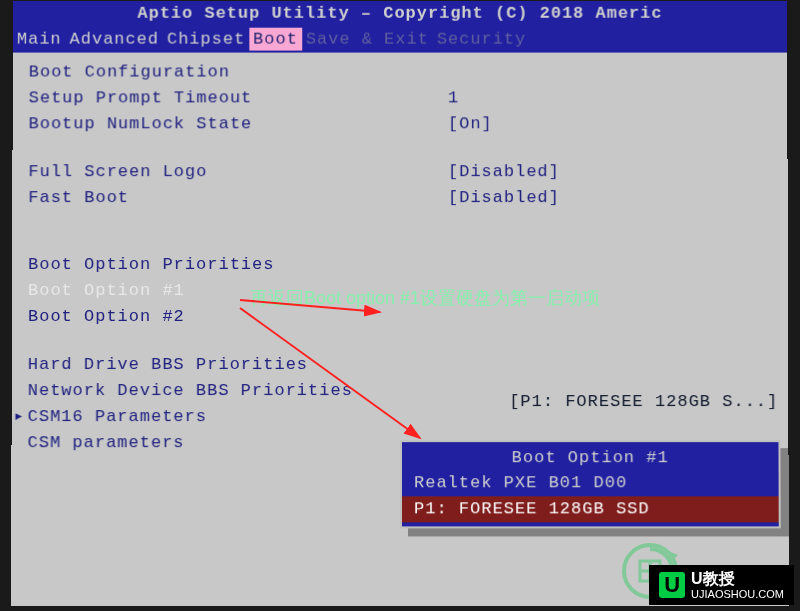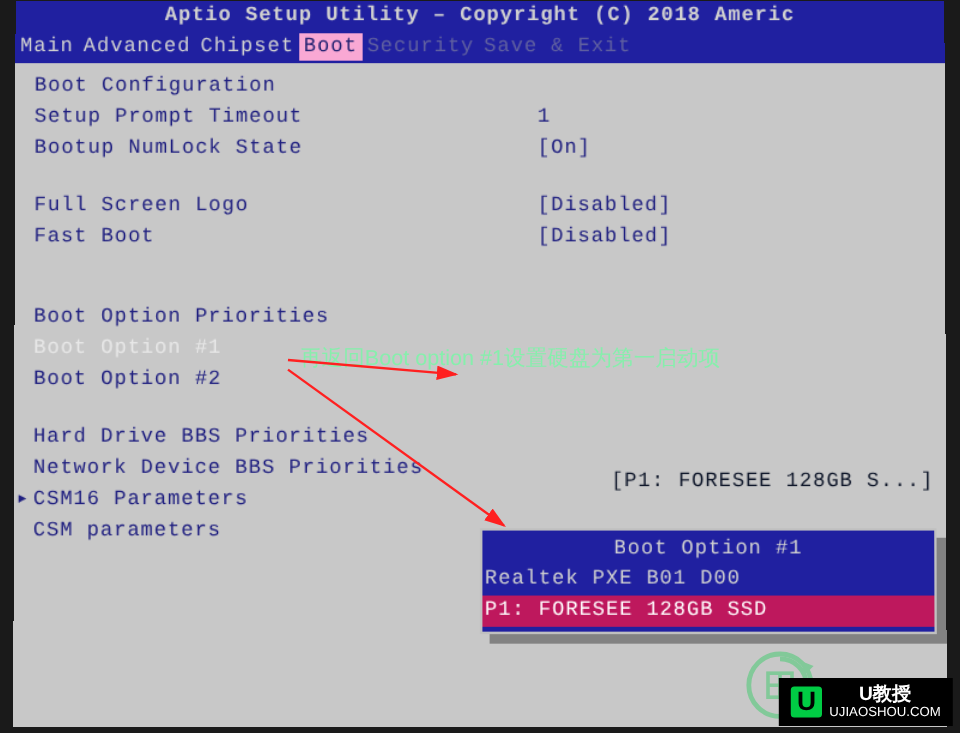--- a/index.html
+++ b/index.html
@@ -84,26 +84,26 @@
     padding: 4px 0;
     box-shadow: 8px 8px 0 rgba(0,0,0,0.35);
   }
   .popup-title {
     color: #d0d0d0;
     text-align: center;
     line-height: 24px;
   }
   .popup-item {
     color: #d0d0d0;
-    padding: 1px 2px;
+    padding: 1px 12px;
     line-height: 24px;
     cursor: pointer;
   }
   .popup-item.selected {
-    background: #be185d;
+    background: #7f1d1d;
     color: #fff;
   }
   .annotation {
     position: absolute;
     color: #86efac;
     font-family: "Microsoft YaHei", sans-serif;
     font-size: 18px;
     letter-spacing: 0;
     pointer-events: none;
     font-weight: 500;
@@ -138,21 +138,20 @@
     border-radius: 3px;
     font-family: sans-serif;
     letter-spacing: 0;
   }
   .wm-text {
     color: #fff;
     font-family: sans-serif;
     font-size: 11px;
     letter-spacing: 0;
     line-height: 1.2;
-    text-align: center;
   }
   .wm-text .line1 { font-size: 16px; font-weight: bold; }
   .wm-bg-icon {
     position: absolute;
     right: 120px;
     bottom: 10px;
     opacity: 0.35;
   }
 </style>
 </head>
@@ -162,22 +161,22 @@
 
   <div class="title-bar">
     <span>Aptio Setup Utility – Copyright (C) 2018 Americ</span>
   </div>
 
   <div class="tab-bar">
     <div class="tab">Main</div>
     <div class="tab">Advanced</div>
     <div class="tab">Chipset</div>
     <div class="tab active">Boot</div>
+    <div class="tab dim">Save &amp; Exit</div>
     <div class="tab dim">Security</div>
-    <div class="tab dim">Save &amp; Exit</div>
   </div>
 
   <div class="content">
 
     <div class="section-header">Boot Configuration</div>
 
     <div class="row">
       <span class="label">Setup Prompt Timeout</span>
       <span class="value">1</span>
     </div>

